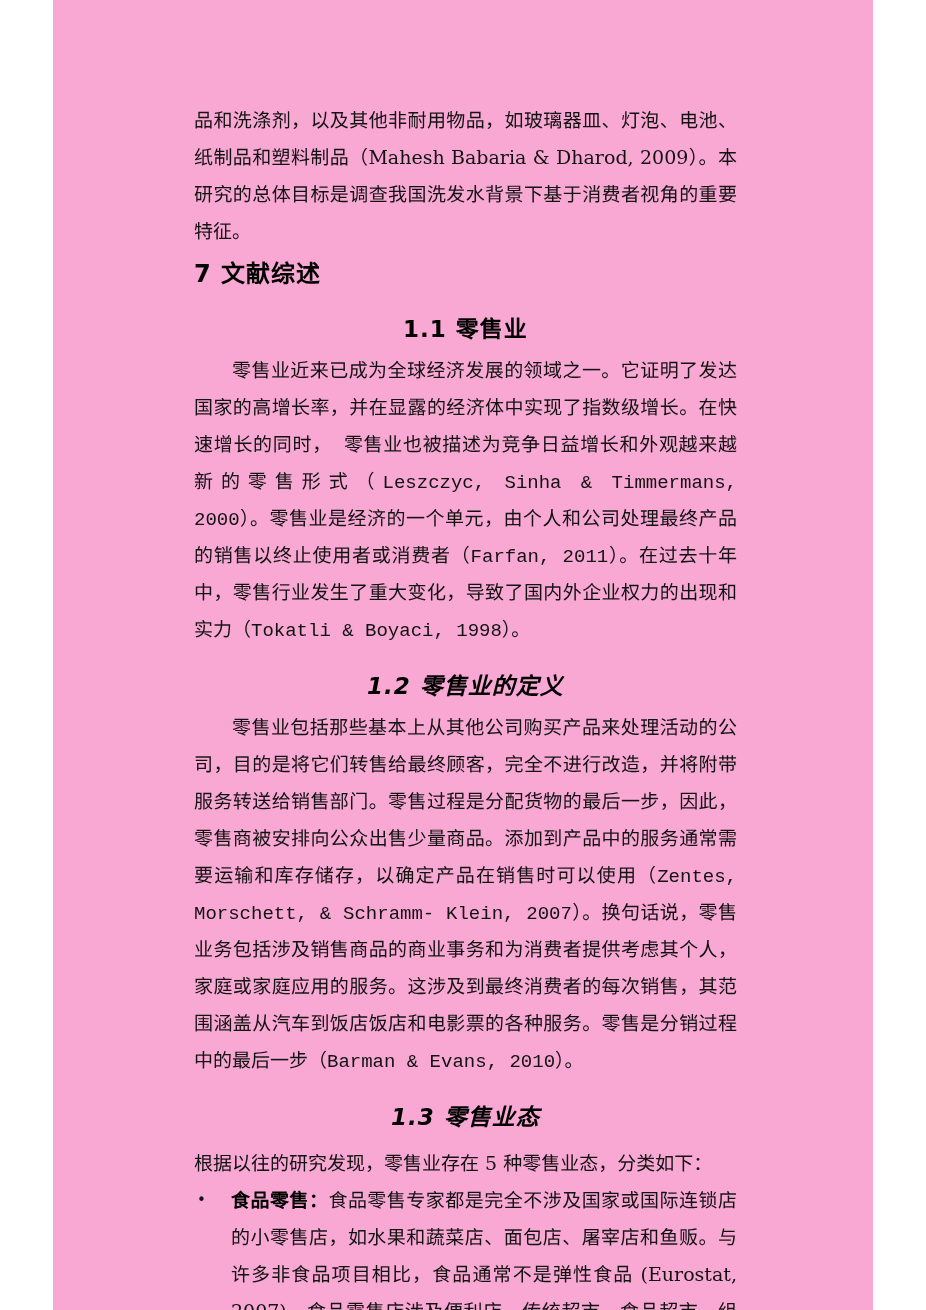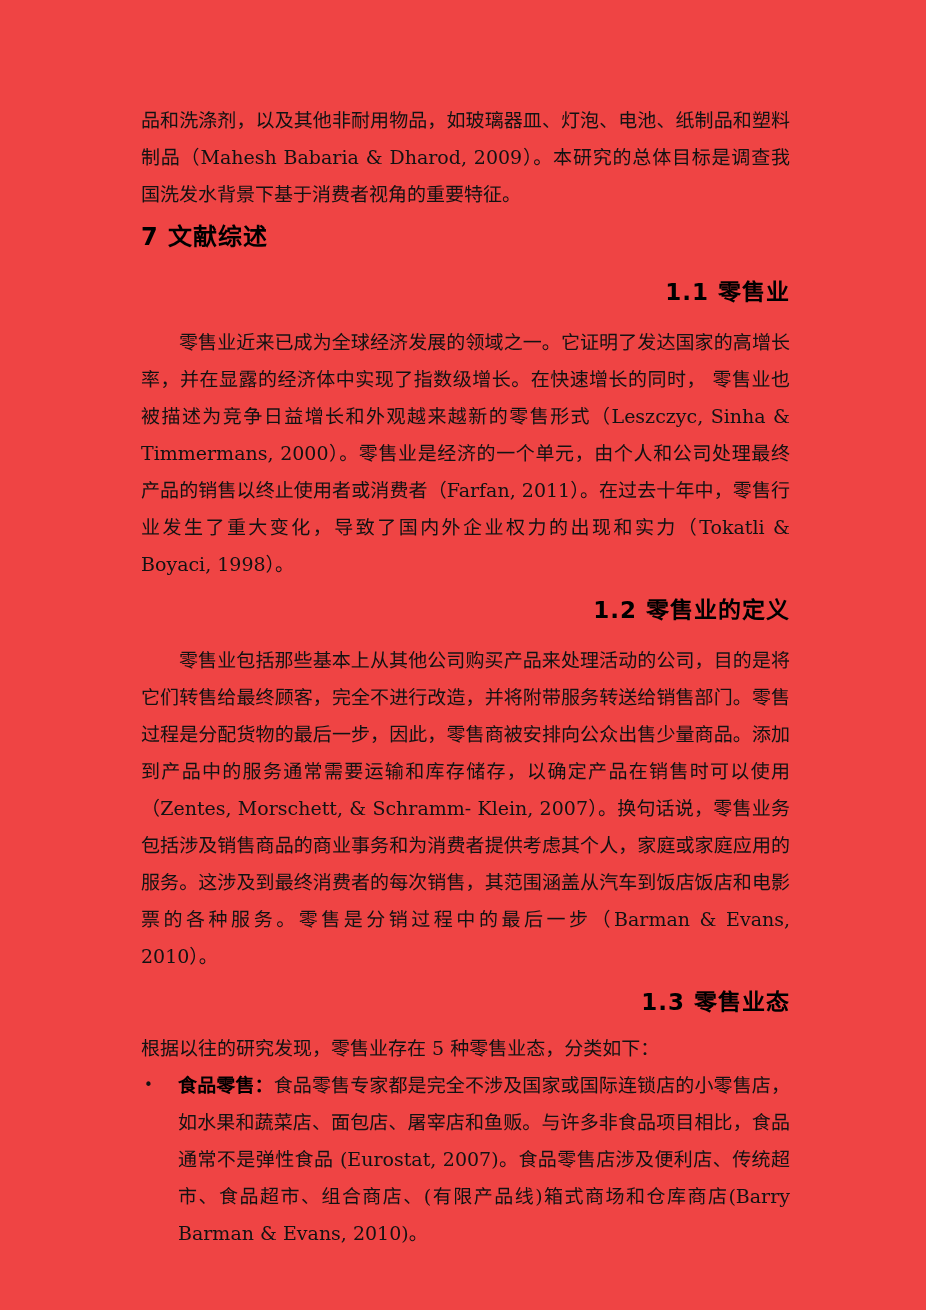--- a/index.html
+++ b/index.html
@@ -2,24 +2,24 @@
 <html lang="zh-CN"><head>
 <meta charset="utf-8">
 <style>
   html, body {
     margin: 0;
     padding: 0;
     background: #ffffff;
   }
   .page {
     position: relative;
-    width: 926px;
+    width: 820px;
     height: 1310px;
     margin: 0 auto;
-    background: #ef4444;
+    background: #f9a8d4;
     box-sizing: border-box;
     padding: 102px 136px 0 141px;
     color: #121212;
     font-family: "DejaVu Serif", "Liberation Serif", serif;
     font-size: 19px;
     line-height: 37px;
     text-align: justify;
     overflow: hidden;
   }
   .para {
@@ -38,28 +38,30 @@
     text-align: left;
     letter-spacing: 1px;
   }
   .heading-l2 {
     margin: 24px 0 0 0;
     font-family: "DejaVu Sans", "Liberation Sans", sans-serif;
     font-weight: bold;
     font-size: 23px;
     line-height: 30px;
     color: #000000;
-    text-align: right;
+    text-align: center;
     letter-spacing: 1px;
   }
   .heading-l2.tight {
-    margin-top: 12px;
+    margin-top: 21px;
+    font-style: italic;
   }
   .para.after-heading {
-    margin-top: 17px;
+    margin-top: 10px;
+    font-family: Liberation Mono, monospace;
   }
   .para.lead {
     margin-top: 13px;
   }
   .bullet-item {
     position: relative;
     margin: 0;
     padding-left: 37px;
   }
   .bullet-marker {

